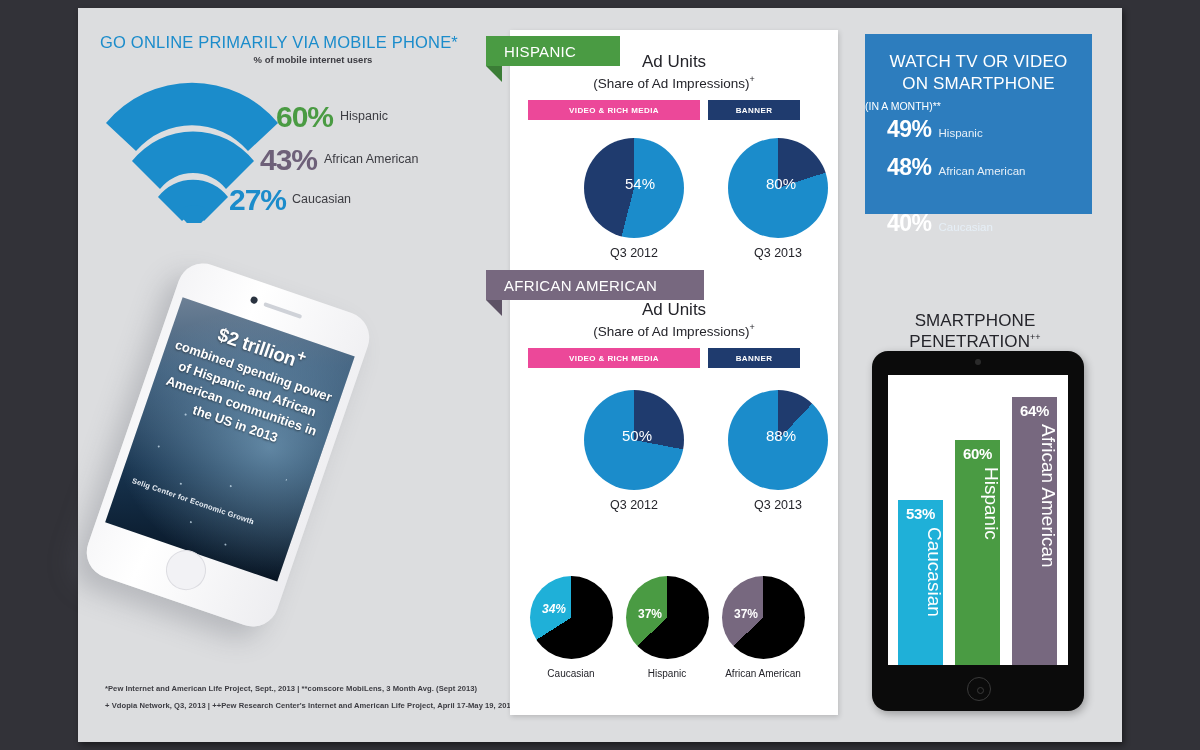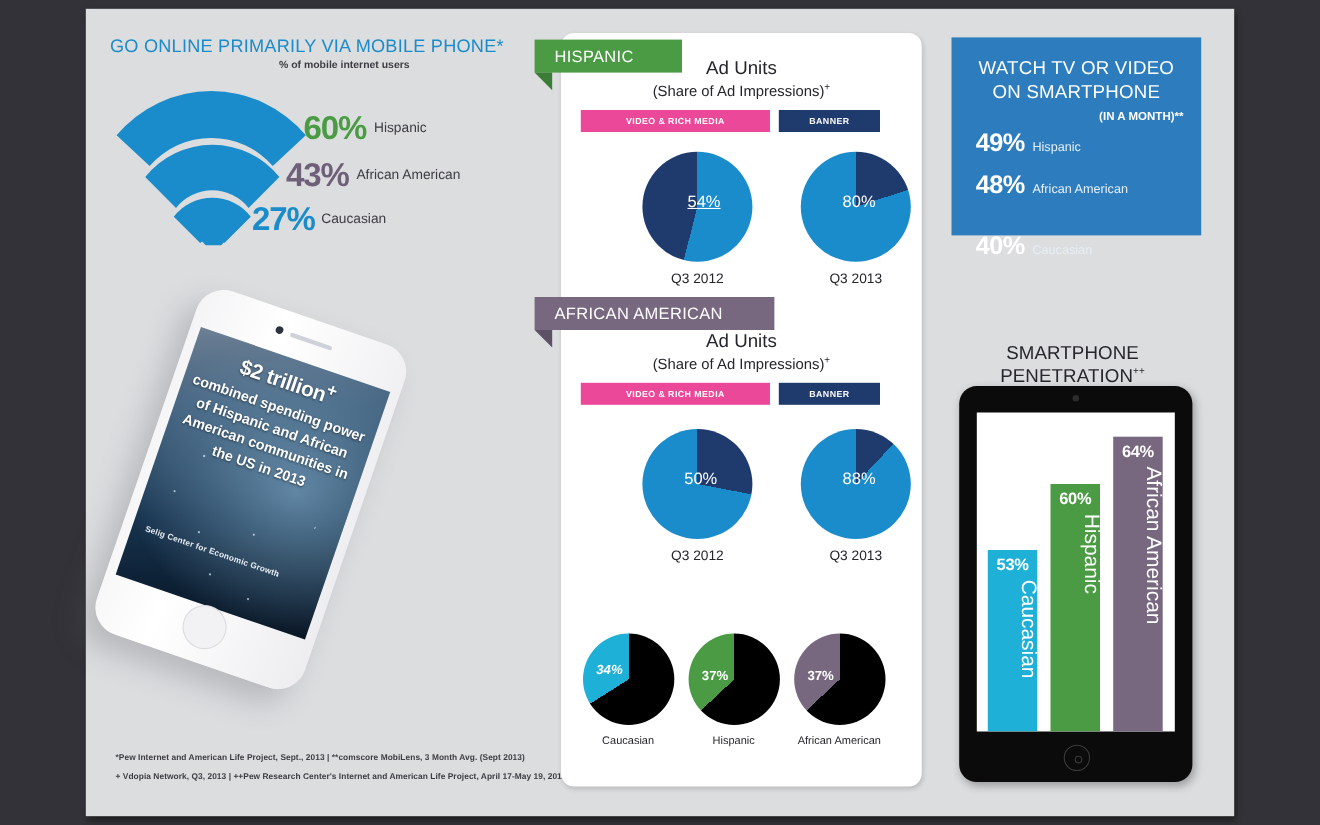--- a/index.html
+++ b/index.html
@@ -74,21 +74,20 @@
   
   .foot{position:absolute;left:27px;font-size:7.6px;color:#3c3c42;font-weight:bold;letter-spacing:.05px;}
   .foot1{top:676px;}
   .foot2{top:693px;}
 
   
   .card{
     position:absolute;left:432px;top:22px;width:328px;height:685px;
     background:#ffffff;
     box-shadow:1px 2px 5px rgba(0,0,0,.16);
-    border-radius:12px;
   }
   .tab{
     position:absolute;height:30px;color:#fff;font-size:15px;
     letter-spacing:.3px;display:flex;align-items:center;padding-left:18px;
     white-space:nowrap;
   }
   .tab-fold{position:absolute;width:0;height:0;}
   .tab-green{background:#4a9b43;}
   .tab-purple{background:#77687f;}
 
@@ -107,21 +106,21 @@
 
   .recall-val{position:absolute;color:#fff;font-size:12px;font-weight:bold;}
   .recall-cap{position:absolute;width:120px;text-align:center;font-size:10px;color:#25252b;}
 
   
   .bluebox{
     position:absolute;left:787px;top:26px;width:227px;height:180px;
     background:#2d7dbe;
   }
   .bb-t{position:absolute;left:0;width:227px;text-align:center;color:#fff;font-size:17px;letter-spacing:.2px;}
-  .bb-sub{position:absolute;left:0;top:66px;width:211px;text-align:right;color:#fff;font-size:10.5px;font-weight:bold;}
+  .bb-sub{position:absolute;left:0;top:66px;width:211px;text-align:left;color:#fff;font-size:10.5px;}
   .bb-row{position:absolute;left:22px;display:flex;align-items:baseline;}
   .bb-pct{color:#fff;font-size:23px;font-weight:bold;letter-spacing:-.5px;}
   .bb-lbl{color:#e6eff7;font-size:11.5px;margin-left:7px;}
 
   
   .tab-title{position:absolute;left:747px;top:303px;width:300px;text-align:center;
              font-size:17px;color:#25252b;line-height:1.22;letter-spacing:.1px;}
   .tablet{
     position:absolute;left:794px;top:343px;width:212px;height:360px;
     background:#0b0b0b;border-radius:16px;
@@ -196,21 +195,21 @@
 
     <div class="card">
 
       <div class="sec-title" style="top:22px;">Ad Units</div>
       <div class="sec-sub" style="top:44px;"><span>(Share of Ad Impressions)</span><span class="sup">+</span></div>
 
       <div class="legend lg-blue" style="left:18px;top:70px;width:172px;">VIDEO &amp; RICH MEDIA</div>
       <div class="legend lg-navy" style="left:198px;top:70px;width:92px;">BANNER</div>
 
       <div class="pie" style="left:74px;top:108px;width:100px;height:100px;background:conic-gradient(#1b8ccb 0 54%, #1f3b6e 54% 100%);"></div>
-      <div class="pie-val" style="left:115px;top:145px;text-decoration:underline;">54%</div>
+      <div class="pie-val" style="left:115px;top:145px;">54%</div>
       <div class="pie-cap" style="left:64px;top:216px;">Q3 2012</div>
 
       <div class="pie" style="left:218px;top:108px;width:100px;height:100px;background:conic-gradient(#1f3b6e 0 20%, #1b8ccb 20% 100%);"></div>
       <div class="pie-val" style="left:256px;top:145px;">80%</div>
       <div class="pie-cap" style="left:208px;top:216px;">Q3 2013</div>
 
       <div class="sec-title" style="top:270px;">Ad Units</div>
       <div class="sec-sub" style="top:292px;"><span>(Share of Ad Impressions)</span><span class="sup">+</span></div>
 
       <div class="legend lg-blue" style="left:18px;top:318px;width:172px;">VIDEO &amp; RICH MEDIA</div>

